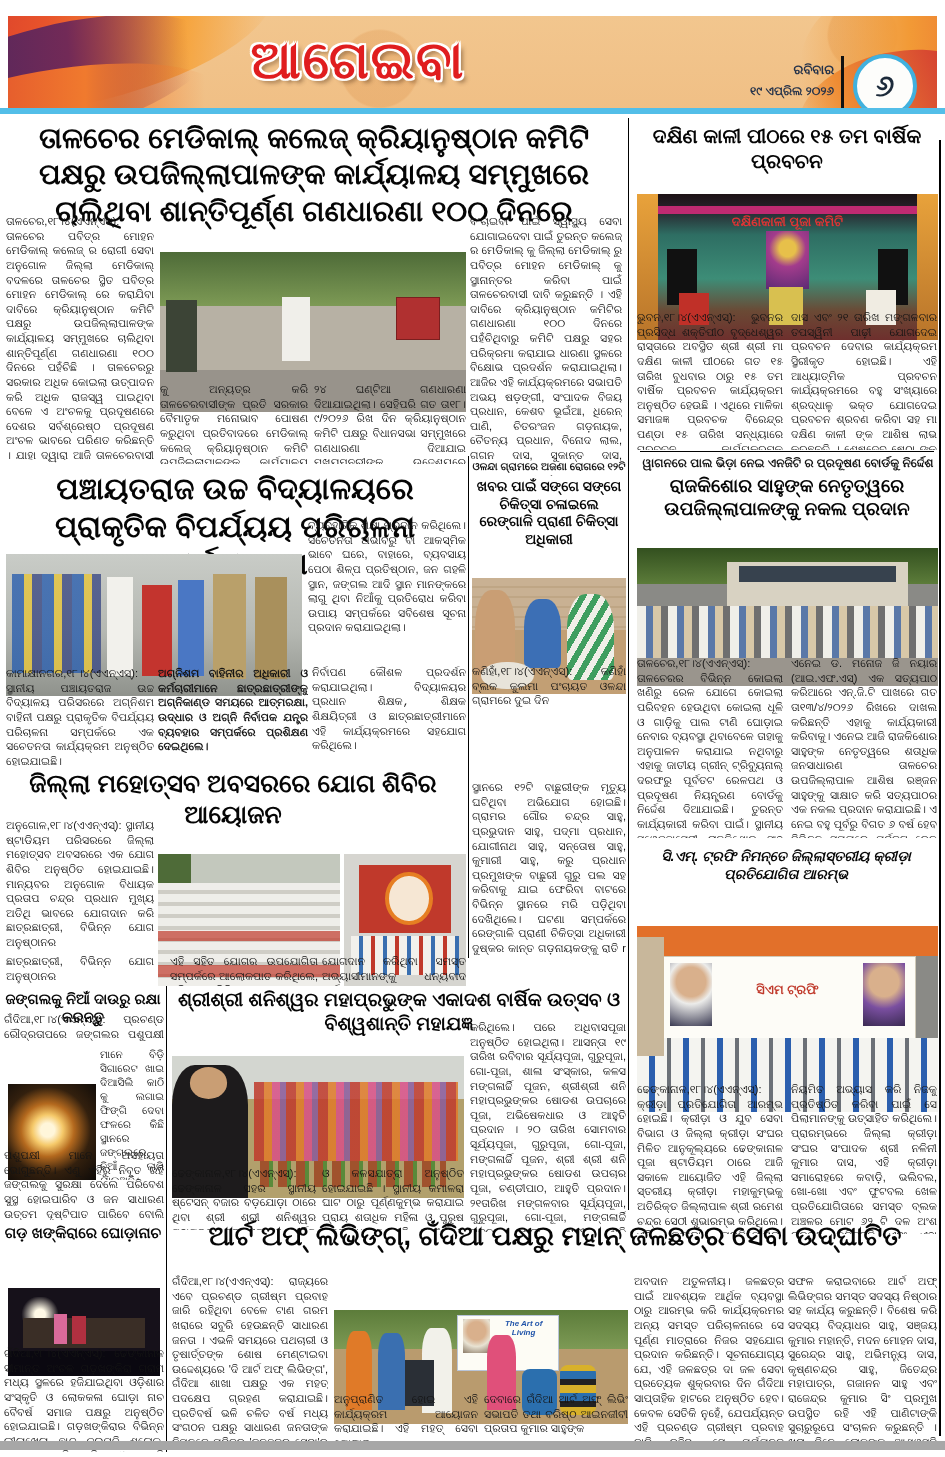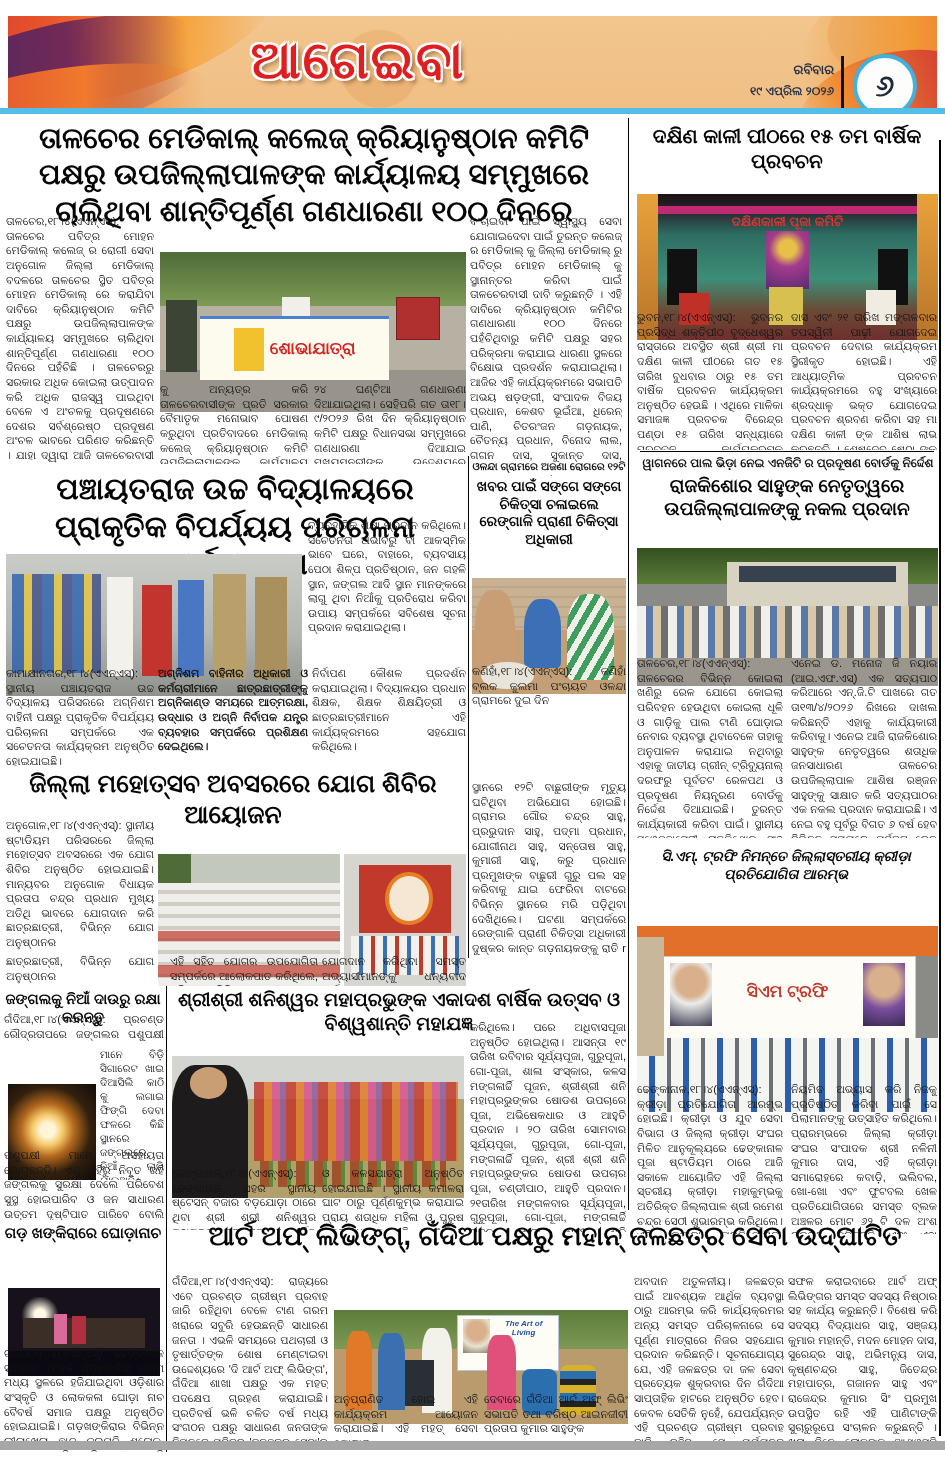--- a/index.html
+++ b/index.html
@@ -77,24 +77,20 @@
 
   <div class="abs hl" style="left:6px;top:120px;width:616px;height:88px;font-size:29px;">ତାଳଚେର ମେଡିକାଲ୍ କଲେଜ୍ କ୍ରିୟାନୁଷ୍ଠାନ କମିଟି ପକ୍ଷରୁ ଉପଜିଲ୍ଲାପାଳଙ୍କ କାର୍ଯ୍ୟାଳୟ ସମ୍ମୁଖରେ ଚାଲିଥିବା ଶାନ୍ତିପୂର୍ଣ୍ଣ ଗଣଧାରଣା ୧୦୦ ଦିନରେ</div>
   <div class="abs body" style="left:6px;top:214px;width:148px;height:250px;">ତାଳଚେର,୧୮।୪(ଏଏନ୍‌ଏସ୍): ତାଳଚେର ପବିତ୍ର ମୋହନ ମେଡିକାଲ୍ କଲେଜ୍ ର ରୋଗୀ ସେବା ଅନୁଗୋଳ ଜିଲ୍ଲା ମେଡିକାଲ୍ ବଦଳରେ ତାଳଚେର ସ୍ଥିତ ପବିତ୍ର ମୋହନ ମେଡିକାଲ୍ ରେ କରାଯିବା ଦାବିରେ କ୍ରିୟାନୁଷ୍ଠାନ କମିଟି ପକ୍ଷରୁ ଉପଜିଲ୍ଲାପାଳଙ୍କ କାର୍ଯ୍ୟାଳୟ ସମ୍ମୁଖରେ ଚାଲିଥିବା ଶାନ୍ତିପୂର୍ଣ୍ଣ ଗଣଧାରଣା ୧୦୦ ଦିନରେ ପହଁଚିଛି । ତାଳଚେରରୁ ସରକାର ଅଧିକ କୋଇଲା ଉତ୍ପାଦନ କରି ଅଧିକ ରାଜସ୍ୱ ପାଇଥିବା ବେଳେ ଏ ଅଂଚଳକୁ ପ୍ରଦୂଷଣରେ ଦେଶର ସର୍ବଶ୍ରେଷ୍ଠ ପ୍ରଦୂଷଣ ଅଂଚଳ ଭାବରେ ପରିଣତ କରିଛନ୍ତି । ଯାହା ଦ୍ୱାରା ଆଜି ତାଳଚେରବାସୀ ବିଭିନ୍ନ ମାରାତ୍ମକ ରୋଗରେ ଜର୍ଜରିତ ହୋଇ ଆସନ୍ନ ମୃତ୍ୟୁ ମୁଖରେ ଥିବାବେଳେ ତାଳଚେରବାସୀଙ୍କୁ ସର୍ବନିମ୍ନ ସ୍ୱାସ୍ଥ୍ୟ ସେବାରୁ ସରକାର ବଂଚିତ କରିଛନ୍ତି । ତାଳଚେରରେ ମେଡିକାଲ୍ କଲେଜ୍ ପ୍ରତିଷ୍ଠା ହେଲା କିନ୍ତୁ ମେଡିକାଲ୍ କଲେଜ୍ ର ମେଡିକାଲ୍</div>
   <div class="abs photo" style="left:160px;top:216px;width:306px;height:160px;">
     <div style="left:0;top:0;width:100%;height:34%;background:linear-gradient(180deg,#4e6b38,#7d9a55);"></div>
     <div style="left:0;top:34%;width:100%;height:40%;background:#b7b1a4;"></div>
     <div style="left:0;top:74%;width:100%;height:26%;background:#98938b;"></div>
     <div style="left:2%;top:30%;width:10%;height:45%;background:#3c4436;"></div>
     <div style="left:40%;top:28%;width:9%;height:40%;background:#f0efea;"></div>
     <div style="left:77%;top:28%;width:14%;height:26%;background:#b03030;border:1px solid #7a1f1f;"></div>
-    <div style="left:13%;top:40%;width:62%;height:38%;background:#fdfbee;border-top:3px solid #4a7fd4;display:flex;align-items:center;justify-content:center;">
-      <div style="position:static;width:16%;height:70%;background:#f2c12e;margin-right:3%;"></div>
-      <span class="btxt" style="color:#d42222;font-size:17px;">ଶୋଭାଯାତ୍ରା</span>
-    </div>
   </div>
   <div class="abs body" style="left:160px;top:382px;width:148px;height:82px;">କୁ ଅନ୍ୟତ୍ର କରି ତାଳଚେରବାସୀଙ୍କ ପ୍ରତି ସରକାର ବୈମାତୃକ ମନୋଭାବ ପୋଷଣ କରୁଥିବା ପ୍ରତିବାଦରେ ମେଡିକାଲ୍ କଲେଜ୍ କ୍ରିୟାନୁଷ୍ଠାନ କମିଟି ଉପଜିଲ୍ଲାପାଳଙ୍କ କାର୍ଯ୍ୟାଳୟ ସମ୍ମୁଖରେ ଶାନ୍ତିପୂର୍ଣ୍ଣ ଗଣଧାରଣା ଚାଲୁରହିଛି । ପୂର୍ବରୁ ଅନୁଗୋଳ ଜିଲ୍ଲାପାଳଙ୍କ କାର୍ଯ୍ୟାଳୟ ସମ୍ମୁଖରେ</div>
   <div class="abs body" style="left:314px;top:382px;width:152px;height:82px;">୨୪ ଘଣ୍ଟିଆ ଗଣଧାରଣା ଦିଆଯାଇଥିଲା। ସେହିପରି ଗତ ତା୧୮।୯/୨୦୨୬ ରିଖ ଦିନ କ୍ରିୟାନୁଷ୍ଠାନ କମିଟି ପକ୍ଷରୁ ବିଧାନସଭା ସମ୍ମୁଖରେ ଗଣଧାରଣା ଦିଆଯାଇ ମୁଖ୍ୟମନ୍ତ୍ରୀଙ୍କ ଉଦ୍ଦେଶ୍ୟରେ ଦାବିପତ୍ର ଦିଆଯାଇଥିଲା। କିନ୍ତୁ ସରକାର ଏ ପର୍ଯ୍ୟନ୍ତ ତାଳଚେରବାସୀଙ୍କୁ ଆସନ୍ନ ମୃତ୍ୟୁ ମୁଖରୁ</div>
   <div class="abs body" style="left:470px;top:214px;width:152px;height:250px;">ବଂଚାଇବା ପାଇଁ ସ୍ୱାସ୍ଥ୍ୟ ସେବା ଯୋଗାଇଦେବା ପାଇଁ ତୁରନ୍ତ କଲେଜ୍ ର ମେଡିକାଲ୍ କୁ ଜିଲ୍ଲା ମେଡିକାଲ୍ ରୁ ପବିତ୍ର ମୋହନ ମେଡିକାଲ୍ କୁ ସ୍ଥାନାନ୍ତର କରିବା ପାଇଁ ତାଳଚେରବାସୀ ଦାବି କରୁଛନ୍ତି । ଏହି ଦାବିରେ କ୍ରିୟାନୁଷ୍ଠାନ କମିଟିର ଗଣଧାରଣା ୧୦୦ ଦିନରେ ପହଁଚିଥିବାରୁ କମିଟି ପକ୍ଷରୁ ସହର ପରିକ୍ରମା କରାଯାଇ ଧାରଣା ସ୍ଥଳରେ ବିକ୍ଷୋଭ ପ୍ରଦର୍ଶନ କରାଯାଇଥିଲା। ଆଜିର ଏହି କାର୍ଯ୍ୟକ୍ରମରେ ସଭାପତି ଅଭୟ ଷଡ଼ଙ୍ଗୀ, ସଂପାଦକ ବିଜୟ ପ୍ରଧାନ, କେଶବ ଭୂଇଁଆ, ଧିରେନ୍ ପାଣି, ଚିତରଂଜନ ଗଡ଼ନାୟକ, ଚୈତନ୍ୟ ପ୍ରଧାନ, ବିନୋଦ ଲାଲ, ଗଗନ ଦାସ, ସୁକାନ୍ତ ଦାସ, ଶୋଭାଗିନୀ ଦେବୀ, ପ୍ରଫୁଲ ନାଏକ, ବିଜୟ ମିଶ୍ର, ନରେନ୍ ସିଁ, ପ୍ରେମାନନ୍ଦ ମହାନ୍ତି, ସୁରଥ ରୟ, ତ୍ରିଲୋଚନ ବେହେରା, ଶରତ ଦାସ, ଜିତେନ୍ଦ୍ର ସାହୁ, ଦୁଷ୍ମନ୍ତ କାନ୍ତି, ରମାକାନ୍ତ ସାମଲ, ଗୋବିନ୍ଦ ପାତ୍ର ପ୍ରମୁଖଙ୍କ ସହିତ ଶତାଧିକ ସଦସ୍ୟ ଉପସ୍ଥିତ ଥିଲେ।</div>
 
   <div class="abs hl" style="left:636px;top:124px;width:302px;height:32px;font-size:20px;">ଦକ୍ଷିଣ କାଳୀ ପୀଠରେ ୧୫ ତମ ବାର୍ଷିକ ପ୍ରବଚନ</div>
   <div class="abs photo" style="left:637px;top:158px;width:301px;height:146px;">
     <div style="left:0;top:0;width:100%;height:100%;background:linear-gradient(180deg,#1d1316 0%,#27202a 10%,#2e6e63 28%,#3d8d77 58%,#6a4a35 80%,#6e2f2d 100%);"></div>
     <div style="left:4%;top:8%;width:92%;height:6%;background:#c02a72;"></div>
     <div style="left:0;top:0;width:7%;height:100%;background:linear-gradient(180deg,#e8a23b,#b8742a);"></div>
@@ -116,21 +112,21 @@
     <div style="left:2%;top:14%;width:30%;height:70%;background:repeating-linear-gradient(90deg,#2b5fae 0 12px,#e7c53a 12px 20px,#3c4a84 20px 30px);opacity:.8;"></div>
     <div style="left:34%;top:16%;width:9%;height:70%;background:#f2f1ec;"></div>
     <div style="left:46%;top:22%;width:10%;height:64%;background:#c3342e;"></div>
     <div style="left:58%;top:18%;width:9%;height:68%;background:#4a77c4;"></div>
     <div style="left:70%;top:14%;width:11%;height:74%;background:#b9a06a;"></div>
     <div style="left:84%;top:16%;width:11%;height:72%;background:#a9905c;"></div>
   </div>
   <div class="abs body" style="left:308px;top:518px;width:158px;height:142px;">ବ୍ୟବହାରିକ ଶିକ୍ଷା ପ୍ରଦାନ କରିଥିଲେ। ସଚେତନତା ଅଭାବରୁ ବା ଆକସ୍ମିକ ଭାବେ ଘରେ, ବାହାରେ, ବ୍ୟବସାୟ ପେଠା ଶିଳ୍ପ ପ୍ରତିଷ୍ଠାନ, ଜନ ଗହଳି ସ୍ଥାନ, ଜଙ୍ଗଲ ଆଦି ସ୍ଥାନ ମାନଙ୍କରେ ଲାଗୁ ଥିବା ନିଆଁକୁ ପ୍ରତିରୋଧ କରିବା ଉପାୟ ସମ୍ପର୍କରେ ସବିଶେଷ ସୂଚନା ପ୍ରଦାନ କରାଯାଇଥିଲା।</div>
   <div class="abs body" style="left:6px;top:666px;width:148px;height:100px;">କାମାକ୍ଷାନଗର,୧୮।୪(ଏଏନ୍‌ଏସ୍): ସ୍ଥାନୀୟ ପଞ୍ଚାୟତରାଜ ଉଚ୍ଚ ବିଦ୍ୟାଳୟ ପରିସରରେ ଅଗ୍ନିଶମ ବାହିନୀ ପକ୍ଷରୁ ପ୍ରାକୃତିକ ବିପର୍ଯ୍ୟୟ ପରିଚାଳନା ସମ୍ପର୍କରେ ଏକ ସଚେତନତା କାର୍ଯ୍ୟକ୍ରମ ଅନୁଷ୍ଠିତ ହୋଇଯାଇଛି।</div>
   <div class="abs body" style="left:158px;top:666px;width:150px;height:100px;font-weight:bold;">ଅଗ୍ନିଶମ ବାହିନୀର ଅଧିକାରୀ ଓ କର୍ମଚାରୀମାନେ ଛାତ୍ରଛାତ୍ରୀଙ୍କୁ ଅଗ୍ନିକାଣ୍ଡ ସମୟରେ ଆତ୍ମରକ୍ଷା, ଉଦ୍ଧାର ଓ ଅଗ୍ନି ନିର୍ବାପକ ଯନ୍ତ୍ର ବ୍ୟବହାର ସମ୍ପର୍କରେ ପ୍ରଶିକ୍ଷଣ ଦେଇଥିଲେ।</div>
-  <div class="abs body" style="left:312px;top:666px;width:154px;height:100px;">ନିର୍ବାପଣ କୌଶଳ ପ୍ରଦର୍ଶନ କରାଯାଇଥିଲା। ବିଦ୍ୟାଳୟର ପ୍ରଧାନ ଶିକ୍ଷକ, ଶିକ୍ଷକ ଶିକ୍ଷୟିତ୍ରୀ ଓ ଛାତ୍ରଛାତ୍ରୀମାନେ ଏହି କାର୍ଯ୍ୟକ୍ରମରେ ସହଯୋଗ କରିଥିଲେ।</div>
+  <div class="abs body" style="left:312px;top:666px;width:154px;height:100px;font-family:Liberation Mono, monospace;">ନିର୍ବାପଣ କୌଶଳ ପ୍ରଦର୍ଶନ କରାଯାଇଥିଲା। ବିଦ୍ୟାଳୟର ପ୍ରଧାନ ଶିକ୍ଷକ, ଶିକ୍ଷକ ଶିକ୍ଷୟିତ୍ରୀ ଓ ଛାତ୍ରଛାତ୍ରୀମାନେ ଏହି କାର୍ଯ୍ୟକ୍ରମରେ ସହଯୋଗ କରିଥିଲେ।</div>
 
   <div class="abs kick" style="left:472px;top:460px;width:154px;height:16px;font-size:10.5px;">ଓଳନ୍ଦା ଗ୍ରାମରେ ଅଜଣା ରୋଗରେ ୧୨ଟି ବାଛୁରୀ ମୃତ</div>
   <div class="abs hl" style="left:472px;top:478px;width:154px;height:60px;font-size:14px;">ଖବର ପାଇଁ ସଙ୍ଗେ ସଙ୍ଗେ ଚିକିତ୍ସା ଚଳାଇଲେ ରେଙ୍ଗାଳି ପ୍ରାଣୀ ଚିକିତ୍ସା ଅଧିକାରୀ</div>
   <div class="abs photo" style="left:472px;top:542px;width:154px;height:116px;">
     <div style="left:0;top:0;width:100%;height:45%;background:repeating-linear-gradient(180deg,#c9b193 0 8px,#bfa685 8px 10px);"></div>
     <div style="left:0;top:45%;width:100%;height:55%;background:#c29f74;"></div>
     <div style="left:2%;top:10%;width:26%;height:78%;background:#c99e74;border-radius:40% 40% 10% 10%;"></div>
     <div style="left:34%;top:18%;width:24%;height:60%;background:#3c6fb5;border-radius:40% 40% 10% 10%;"></div>
     <div style="left:62%;top:14%;width:30%;height:74%;background:repeating-linear-gradient(120deg,#3f9e5f 0 6px,#f0efe8 6px 12px);border-radius:40% 40% 10% 10%;"></div>
     <div style="left:6%;top:72%;width:34%;height:24%;background:#e8e4da;border-radius:50%;"></div>
@@ -168,21 +164,21 @@
   <div class="abs body" style="left:6px;top:954px;width:148px;height:32px;">ଛାତ୍ରଛାତ୍ରୀ, ବିଭିନ୍ନ ଯୋଗ ଅନୁଷ୍ଠାନର</div>
   <div class="abs body" style="left:170px;top:954px;width:148px;height:32px;">ଏହି ସହିତ ଯୋଗର ଉପଯୋଗିତା ସମ୍ପର୍କରେ ଆଲୋକପାତ କରିଥିଲେ, ଏହି ଯୋଗ ଶିବିର</div>
   <div class="abs body" style="left:322px;top:954px;width:144px;height:32px;">ଯୋଗଦାନ କରିଥିବା ସମସ୍ତ ଅଭ୍ୟାସୀମାନଙ୍କୁ ଧନ୍ୟବାଦ ଅର୍ପଣ କରାଇଥିଲେ।</div>
 
   <div class="abs hl" style="left:634px;top:848px;width:304px;height:30px;font-size:14px;font-style:italic;">ସି.ଏମ୍. ଟ୍ରଫି ନିମନ୍ତେ ଜିଲ୍ଲାସ୍ତରୀୟ କ୍ରୀଡ଼ା ପ୍ରତିଯୋଗିତା ଆରମ୍ଭ</div>
   <div class="abs photo" style="left:637px;top:890px;width:301px;height:186px;">
     <div style="left:0;top:0;width:100%;height:16%;background:#e2702a;"></div>
     <div style="left:8%;top:16%;width:84%;height:44%;background:#fdfcf7;border:1px solid #cfc9b8;"></div>
     <div style="left:11%;top:20%;width:14%;height:34%;background:radial-gradient(circle at 50% 30%,#d9b08c 0 30%,#ececea 45%,#3a3a52 100%);"></div>
     <div style="left:75%;top:20%;width:14%;height:34%;background:radial-gradient(circle at 50% 30%,#d9b08c 0 30%,#7a4fa0 55%,#3a2a52 100%);"></div>
-    <div class="btxt" style="left:30%;top:30%;width:40%;color:#c0392b;font-size:17px;">ସିଏମ ଟ୍ରଫି</div>
+    <div class="btxt" style="left:30%;top:30%;width:40%;color:#c0392b;font-size:13px;">ସିଏମ ଟ୍ରଫି</div>
     <div style="left:0;top:60%;width:100%;height:40%;background:repeating-linear-gradient(90deg,#f4f4f0 0 12px,#2b5fae 12px 18px,#f4f4f0 18px 30px,#6b7077 30px 34px);"></div>
     <div style="left:0;top:6%;width:9%;height:64%;background:#c8b79b;"></div>
   </div>
   <div class="abs body" style="left:637px;top:1082px;width:146px;height:152px;">ଢେଙ୍କାନାଳ,୧୮।୪(ଏଏନ୍‌ଏସ୍): କ୍ରୀଡ଼ା ପ୍ରତିଯୋଗିତା ଆରମ୍ଭ ହୋଇଛି। କ୍ରୀଡ଼ା ଓ ଯୁବ ସେବା ବିଭାଗ ଓ ଜିଲ୍ଲା କ୍ରୀଡ଼ା ସଂଘର ମିଳିତ ଆନୁକୂଲ୍ୟରେ ଢେଙ୍କାନାଳ ପୂଜା ଷ୍ଟାଡିୟମ ଠାରେ ଆଜି ସକାଳେ ଆୟୋଜିତ ଏହି ଜିଲ୍ଲା ସ୍ତରୀୟ କ୍ରୀଡ଼ା ମହାକୁମ୍ଭକୁ ଅତିରିକ୍ତ ଜିଲ୍ଲାପାଳ ଶ୍ରୀ ରମେଶ ଚନ୍ଦ୍ର ସେଠୀ ଶୁଭାରମ୍ଭ କରିଥିଲେ। ଏହି କ୍ରୀଡ଼ା ପ୍ରତିଯୋଗିତା, ଗ୍ରାମାଞ୍ଚଳ ସହିତ ସମଗ୍ର ଜିଲ୍ଲାରେ ଲୁଚି ରହିଥିବା କ୍ରୀଡ଼ା ପ୍ରତିଭାର ଉନ୍ମେଷ ଘଟାଇ, ରାଜ୍ୟ ତଥା ଜାତୀୟ ସ୍ତରରେ କ୍ରୀଡ଼ାବିତମାନଙ୍କୁ ପ୍ରତିଷ୍ଠିତ କରାଇପାରିବ ବୋଲି ସେ ପ୍ରକାଶ କରିଥିଲେ। ଜିଲ୍ଲା ପରିଷଦର ଅଧ୍ୟକ୍ଷା ଶ୍ରୀମତୀ ଅର୍ଚ୍ଚନା ପ୍ରଧାନ ସମ୍ମାନିତ ଅତିଥି ଭାବେ ଯୋଗ ଦେଇଥିଲେ। କ୍ରୀଡ଼ା ଅଭ୍ୟାସ ଦ୍ୱାରା ଶାରୀରିକ କ୍ଷମତା ବୃଦ୍ଧି ହେବା ସହ ନିୟମିତ ଅଭ୍ୟାସ ଫଳରେ</div>
   <div class="abs body" style="left:791px;top:1082px;width:146px;height:152px;">ନିୟମିତ ଅଭ୍ୟାସ କରି ନିଜକୁ ପ୍ରତିଷ୍ଠିତ କରିବା ପାଇଁ ସେ ପିଲାମାନଙ୍କୁ ଉତ୍ସାହିତ କରିଥିଲେ। ପ୍ରାରମ୍ଭରେ ଜିଲ୍ଲା କ୍ରୀଡ଼ା ସଂଘର ସଂପାଦକ ଶ୍ରୀ ନଳିନୀ କୁମାର ଦାସ, ଏହି କ୍ରୀଡ଼ା ସମାରୋହରେ କବାଡ଼ି, ଭଲିବଲ, ଖୋ-ଖୋ ଏବଂ ଫୁଟବଲ ଖେଳ ପ୍ରତିଯୋଗିତାରେ ସମସ୍ତ ବ୍ଲକ ଅଞ୍ଚଳର ମୋଟ ୬୨ ଟି ଦଳ ଅଂଶ ଗ୍ରହଣ କରିଛନ୍ତି ଏବଂ ଏହା ଆସନ୍ତା ୨୧ ତାରିଖ ପର୍ଯ୍ୟନ୍ତ ଚାଲିବ ବୋଲି ସୂଚନା ଦେଇଛନ୍ତି। ଏହି ଉଦ୍‌ଘାଟନୀ କାର୍ଯ୍ୟକ୍ରମରେ ଉପ-ଜିଲ୍ଲାପାଳ ଶ୍ରୀ ବିବୁଧ ଗଡ଼ନାୟକ, ଜିଲ୍ଲା କ୍ରୀଡ଼ା ଅଧିକାରୀ ଶ୍ରୀ ଦୟାନିଧି ପାତ୍ର, ଜିଲ୍ଲା ଶାରୀରିକ ଶିକ୍ଷା ଅଧିକାରୀ ଶ୍ରୀମତୀ ସୁଜାତା ପଟ୍ଟନାୟକ ପ୍ରମୁଖ ଯୋଗ କ୍ରୀଡ଼ାବିତ୍ ମାନଙ୍କୁ ଉତ୍ସାହିତ କରିଥିଲେ।</div>
 
   <div class="abs hl" style="left:2px;top:990px;width:162px;height:20px;font-size:14.5px;">ଜଙ୍ଗଲକୁ ନିଆଁ ଦାଉରୁ ରକ୍ଷା କରନ୍ତୁ</div>
   <div class="abs body" style="left:4px;top:1012px;width:160px;height:32px;">ଗଁଦିଆ,୧୮।୪(ଏଏନ୍‌ଏସ୍): ପ୍ରଚଣ୍ଡ ରୌଦ୍ରତାପରେ ଜଙ୍ଗଲର ପଶୁପକ୍ଷୀ ମାନେ ଅସହାୟତା ଭୋଗୁଥିବା ସମୟରେ କିଛି ଅସାଧୁ ବ୍ୟକ୍ତି</div>
   <div class="abs photo" style="left:8px;top:1048px;width:88px;height:96px;">
     <div style="left:0;top:0;width:100%;height:100%;background:radial-gradient(circle at 45% 48%,#fff6da 0 10%,#f5c96a 22%,#b4691e 38%,#33200e 62%,#0d0a08 100%);"></div>

